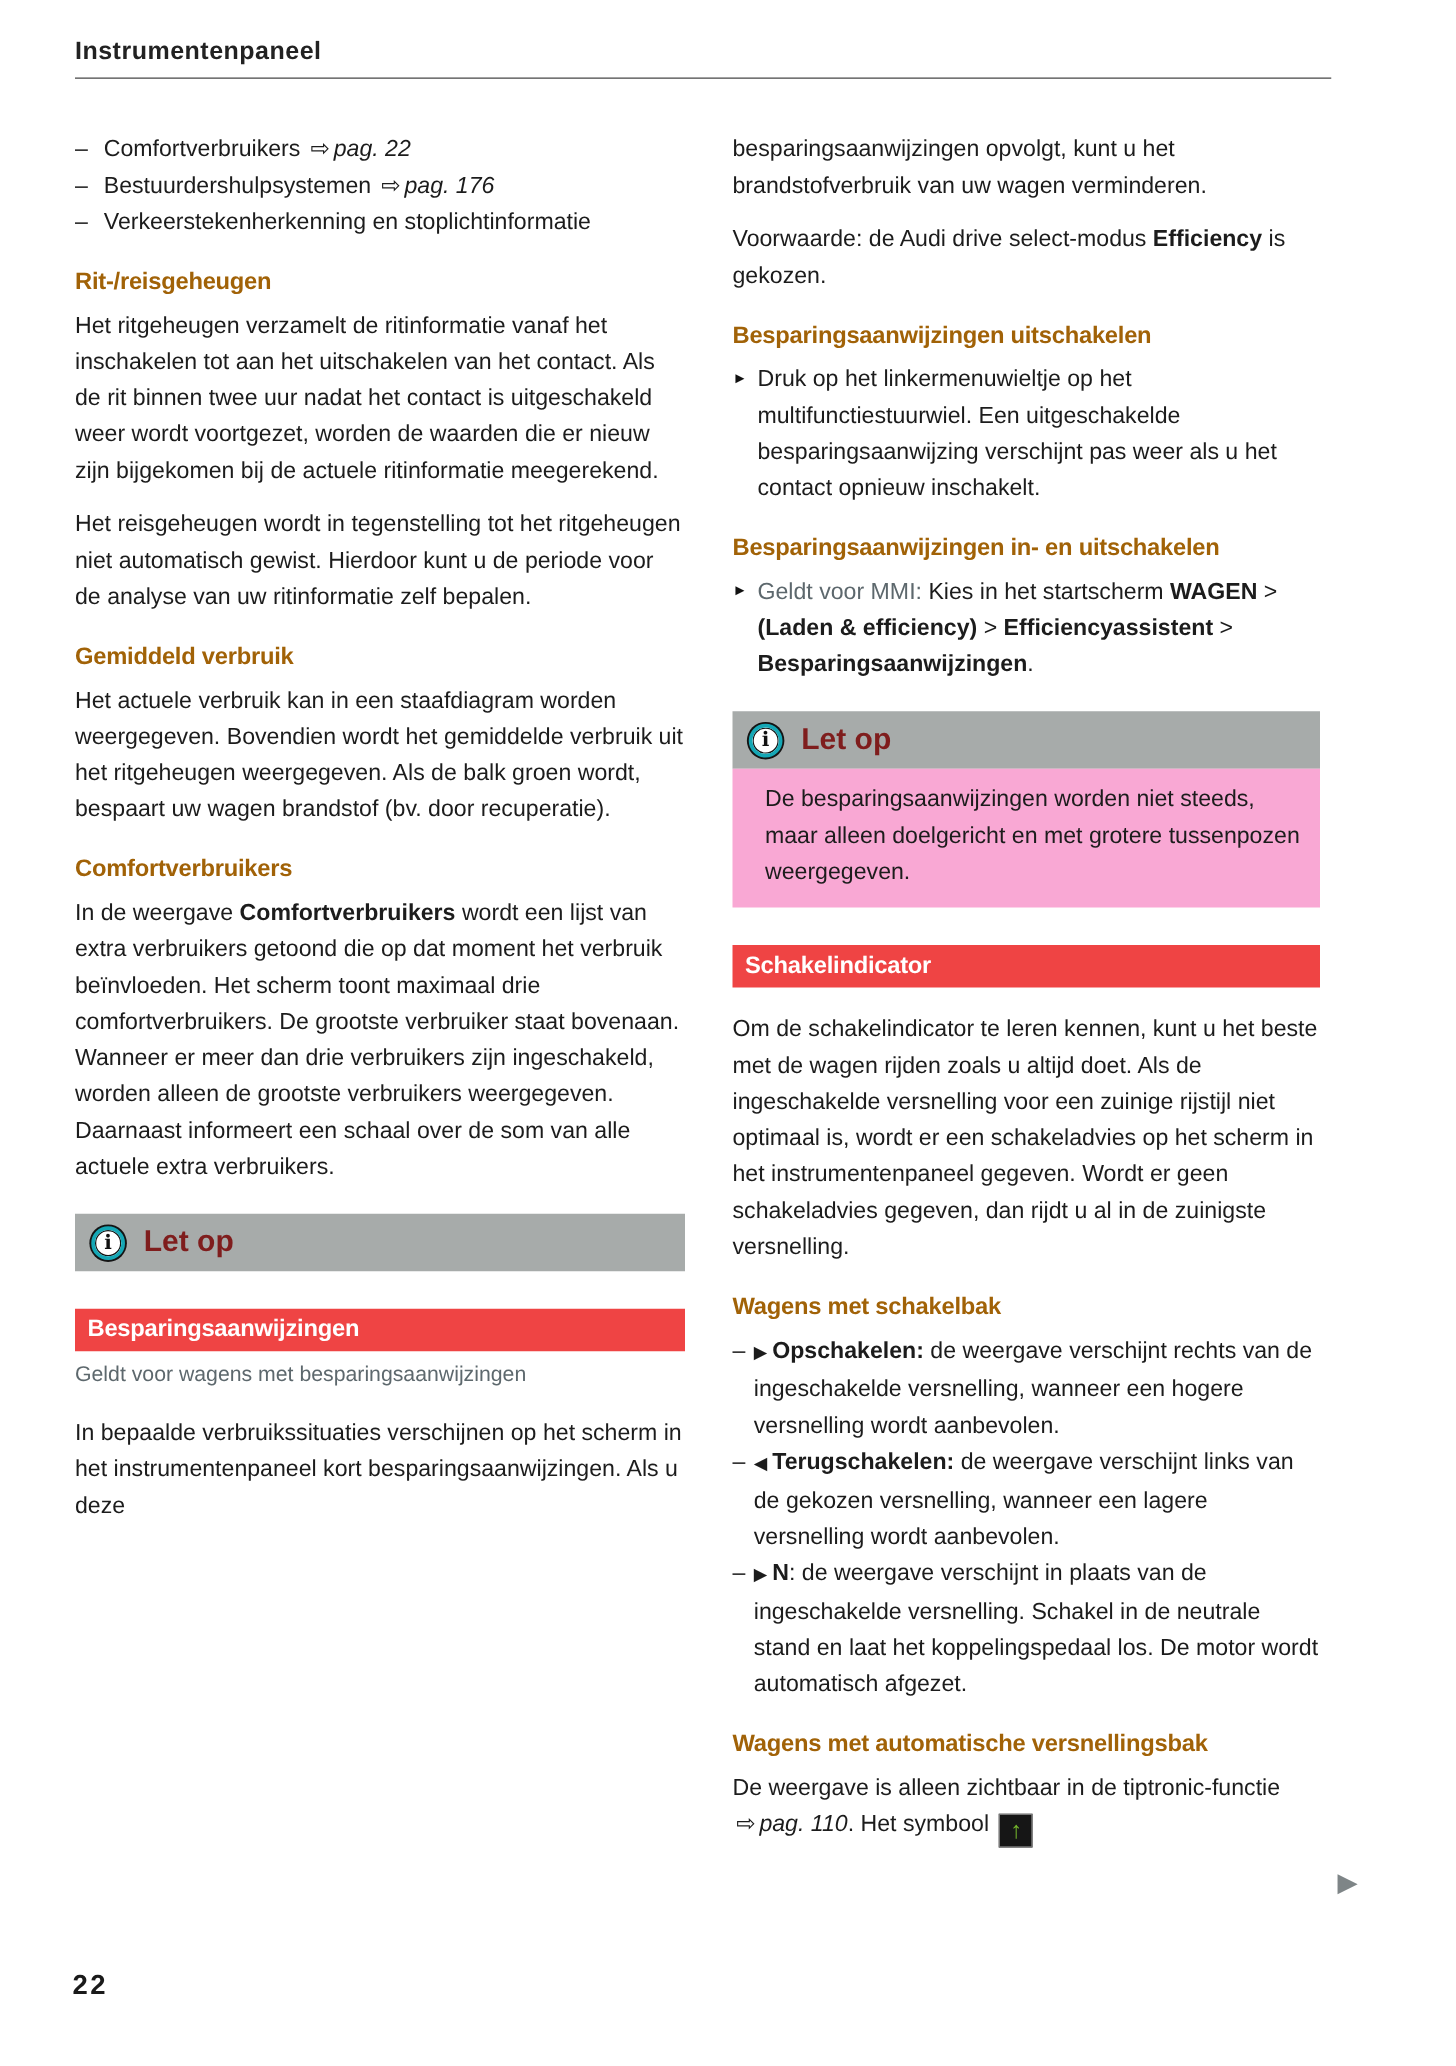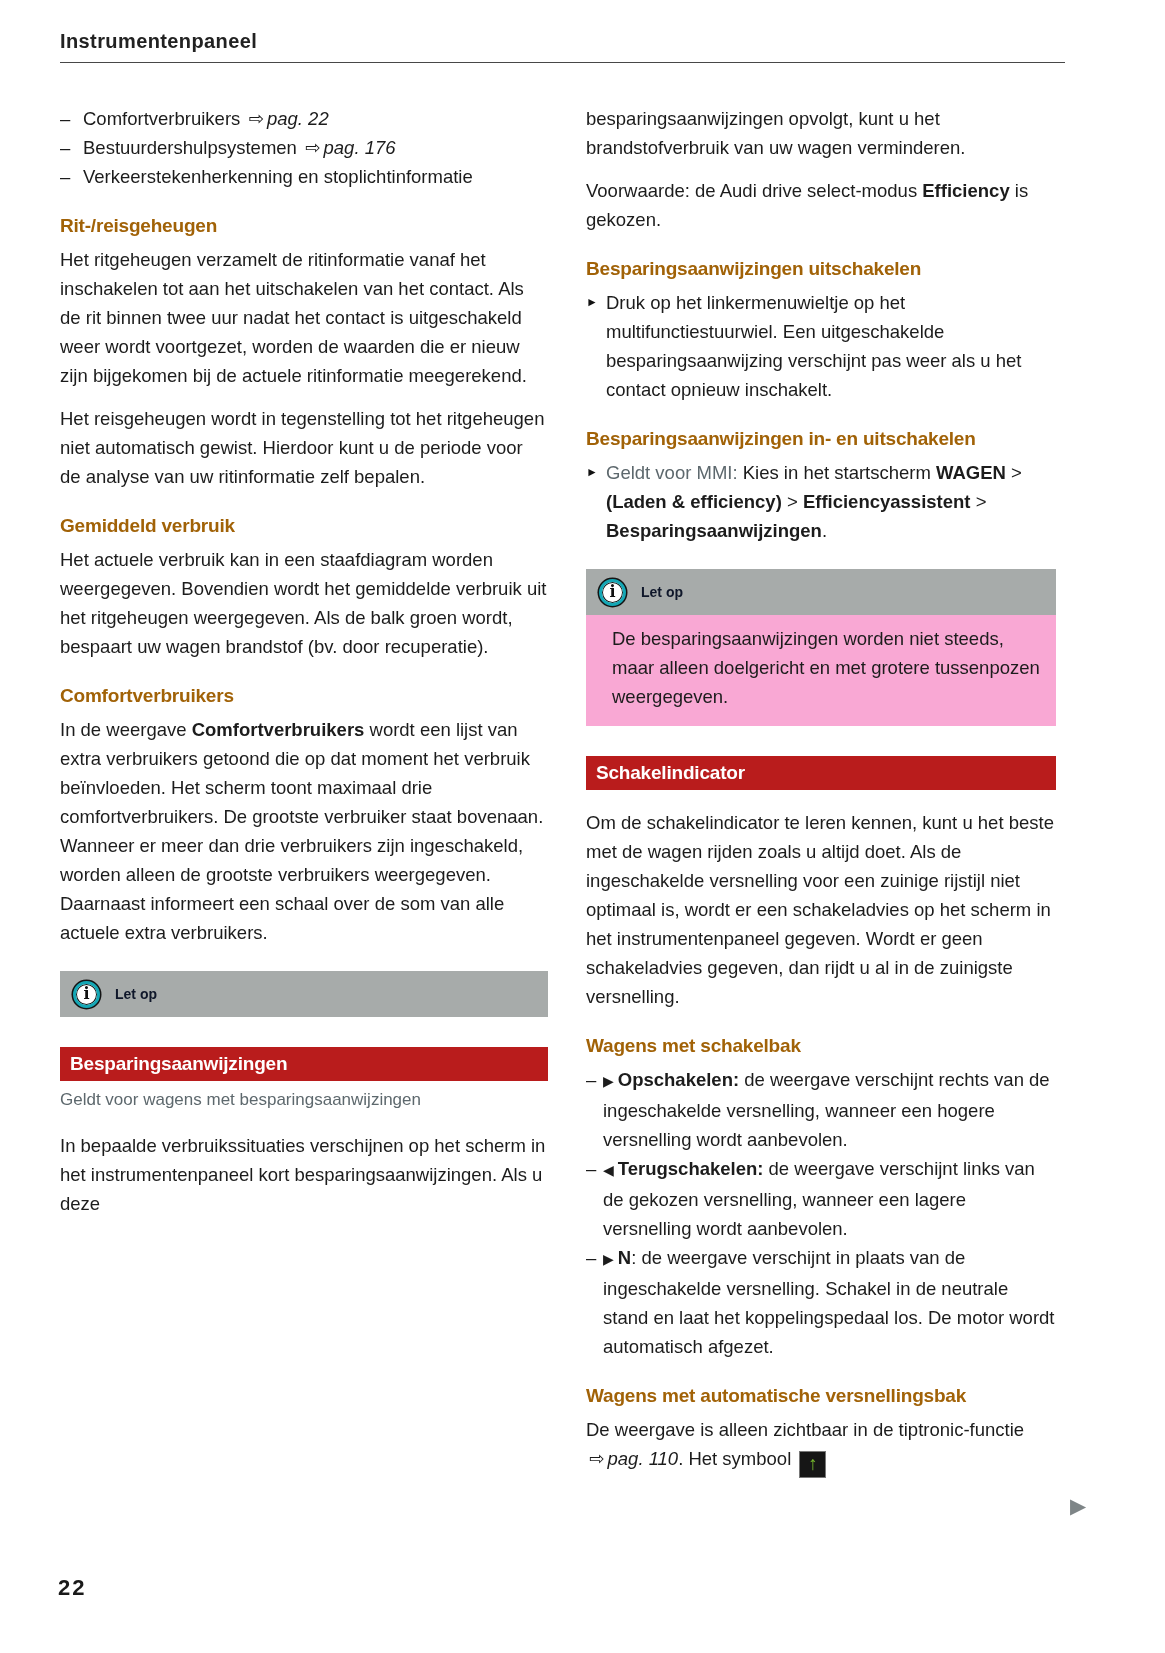--- a/index.html
+++ b/index.html
@@ -30,33 +30,33 @@
 
   
   ul.toc{list-style:none;margin:0 0 8px 0;padding:0;}
   ul.toc li{position:relative;padding-left:23px;}
   .dash-marker{position:absolute;left:0;top:0;}
 
   
   .note{margin:24px 0 0 0;}
   .note + .banner{margin-top:30px;}
   .note-header{background:#a7abaa;height:46px;display:flex;align-items:center;gap:15px;padding-left:13px;}
-  .note-title{font-weight:700;font-size:14px;color:#0f172a;}
+  .note-title{font-weight:700;font-size:24px;color:#7f1d1d;}
   .info-icon{
     box-sizing:border-box;width:27px;height:27px;border-radius:50%;
     background:#ffffff;border:3px solid #15a7b5;
     box-shadow:0 0 0 1.5px #141414, inset 0 0 0 1px #141414;
     display:flex;align-items:center;justify-content:center;flex:0 0 auto;
   }
   .info-glyph{font-family:"DejaVu Serif",serif;font-weight:700;font-size:16px;line-height:1;color:#111;}
   .note-body{background:#f9a8d4;padding:9px 16px 15px 26px;}
 
   
   .banner{
-    background:#b91c1c;color:#ffffff;font-weight:700;font-size:19px;
+    background:#ef4444;color:#ffffff;font-weight:700;font-size:19px;
     height:34px;line-height:34px;padding-left:10px;letter-spacing:-.2px;
     margin:26px 0 18px 0;
   }
   .banner.has-sub{margin-bottom:7px;}
   .banner-subtitle{color:#5d686d;font-size:17px;line-height:24px;margin:0 0 19px 0;}
 
   
   .bullet{position:relative;padding-left:20px;margin:0 0 14px 0;}
   .bullet-marker{position:absolute;left:0;top:0;font-size:12px;line-height:29px;color:#111;}
 

